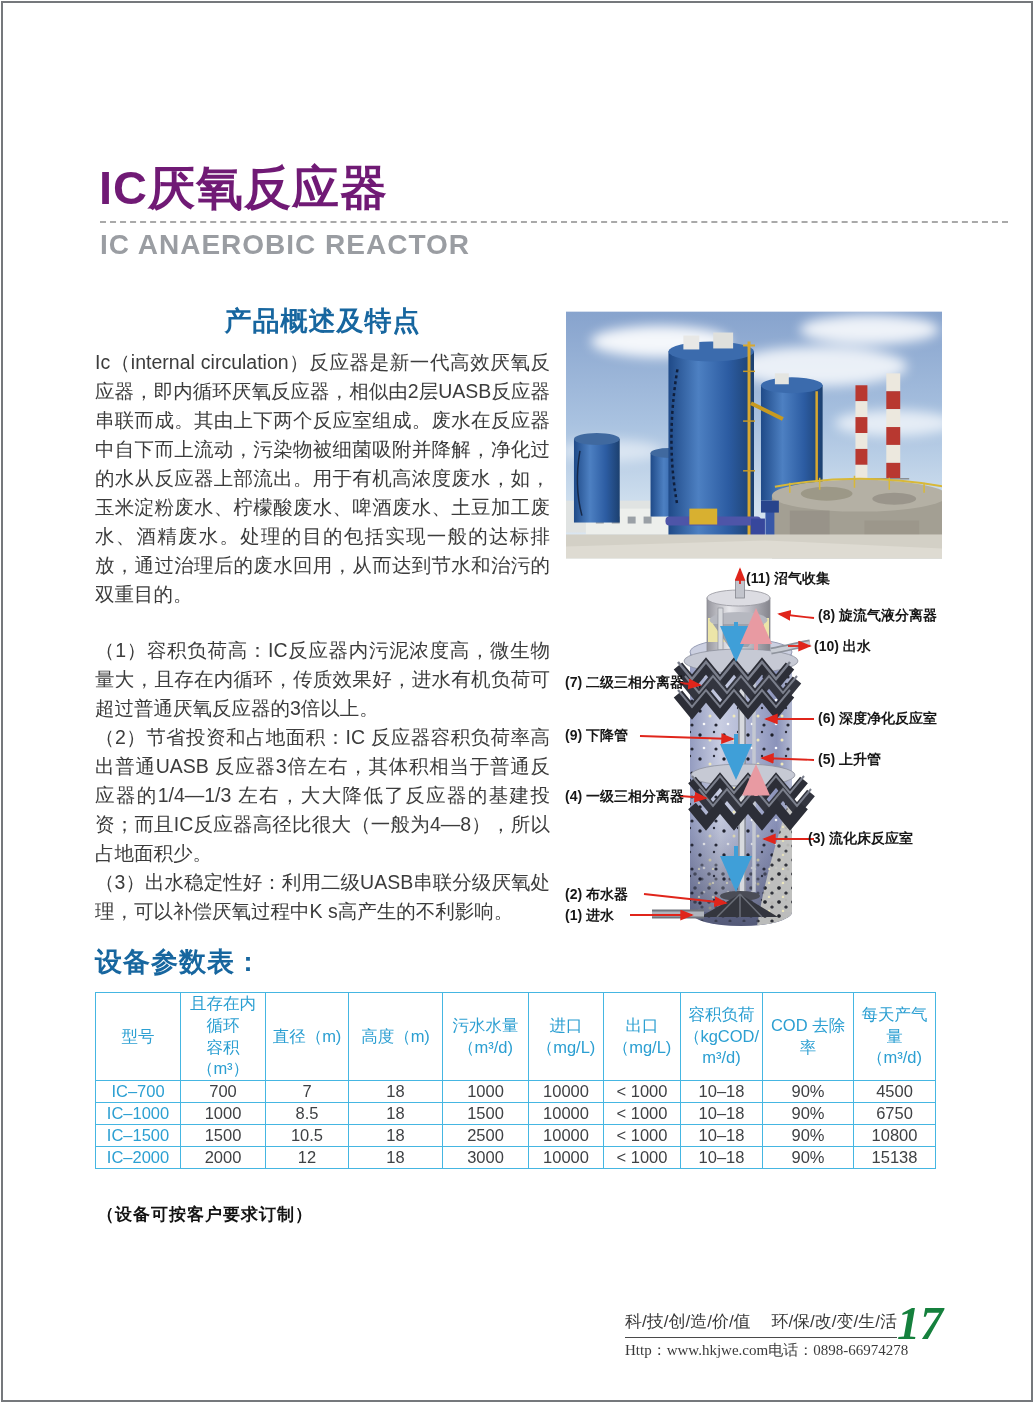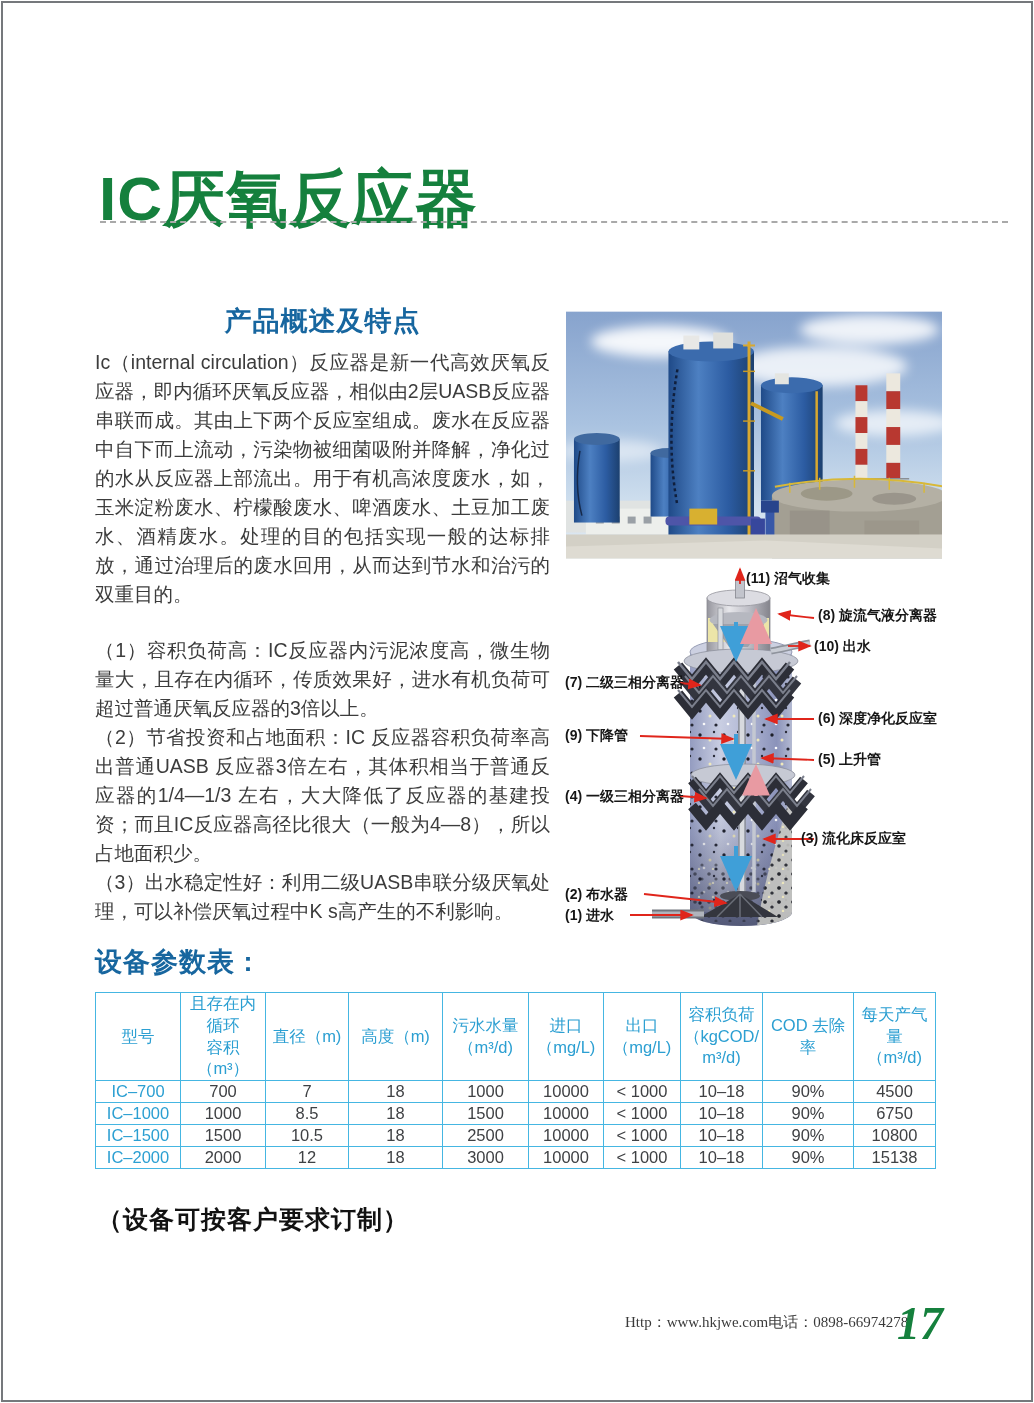--- a/index.html
+++ b/index.html
@@ -1,22 +1,22 @@
 <!DOCTYPE html>
 <html><head>
 <meta charset="utf-8">
 <style>
   html,body{margin:0;padding:0;background:#e9e9e9;}
   .page{position:relative;width:1034px;height:1403px;background:#ffffff;margin:0 auto;
         font-family:"Liberation Sans",sans-serif;overflow:hidden;}
   .frame{position:absolute;inset:1px;border:2px solid #75787c;pointer-events:none;}
 
   
-  .title{position:absolute;left:99px;top:157px;font-size:62px;font-weight:800;
-         color:#15803d;letter-spacing:1px;white-space:nowrap;}
+  .title{position:absolute;left:99px;top:157px;font-size:47px;font-weight:800;
+         color:#701a75;letter-spacing:1px;white-space:nowrap;}
   .title-divider{position:absolute;left:100px;top:221px;width:908px;height:0;
          border-top:2px dashed #a9a9a9;}
   .subtitle{position:absolute;left:100px;top:229px;font-size:28px;font-weight:700;
          color:#9a9da2;letter-spacing:1px;white-space:nowrap;}
 
   
   .overview{position:absolute;left:95px;top:303px;width:455px;}
   .section-heading{margin:0 0 9px 0;font-size:27px;font-weight:800;color:#17669f;letter-spacing:1px;text-align:center;}
   .overview p{margin:0;font-size:19.5px;line-height:29px;color:#3c3c3c;text-align:justify;}
   .overview p.lead{margin-bottom:27px;}
@@ -30,40 +30,41 @@
   
   .table-block{position:absolute;left:95px;top:944px;width:845px;}
   .table-heading{margin:0 0 12px 0;font-size:27px;font-weight:800;color:#17669f;letter-spacing:1px;}
   table.params{border-collapse:collapse;table-layout:fixed;width:840px;background:#fff;}
   table.params th,table.params td{border:1px solid #45b6e2;text-align:center;vertical-align:middle;}
   table.params th{color:#2b9fd2;font-weight:400;font-size:16.5px;line-height:1.32;height:70px;
         white-space:pre-line;padding:0 1px;}
   table.params td{font-size:16.5px;color:#3f4144;height:21px;line-height:21px;padding:0;}
   table.params td.model{color:#2b9fd2;}
 
-  .order-note{position:absolute;left:97px;top:1203px;font-size:25px;font-weight:800;
+  .order-note{position:absolute;left:97px;top:1203px;font-size:17px;font-weight:800;
         color:#121212;letter-spacing:1px;}
 
   
   .footer{position:absolute;left:625px;top:1310px;width:272px;}
   .slogan{display:flex;justify-content:space-between;font-size:17px;color:#3a3a3a;
         padding-bottom:4px;border-bottom:1.5px solid #4a4a4a;}
   .contact{display:flex;justify-content:space-between;margin-top:3px;
         font-family:"Liberation Serif",serif;font-size:15px;color:#3a3a3a;white-space:nowrap;}
   .page-number{position:absolute;left:897px;top:1297px;font-family:"Liberation Serif",serif;
         font-style:italic;font-weight:700;font-size:46px;color:#15803d;}
 </style>
 </head>
 <body>
 
 <div class="page">
   <div class="frame"></div>
 
   <div class="title">IC厌氧反应器</div>
   <div class="title-divider"></div>
+  <div class="subtitle">IC ANAEROBIC REACTOR</div>
 
   <div class="overview">
     <h2 class="section-heading">产品概述及特点</h2>
     <p class="lead">Ic（internal circulation）反应器是新一代高效厌氧反应器，即内循环厌氧反应器，相似由2层UASB反应器串联而成。其由上下两个反应室组成。废水在反应器中自下而上流动，污染物被细菌吸附并降解，净化过的水从反应器上部流出。用于有机高浓度废水，如，玉米淀粉废水、柠檬酸废水、啤酒废水、土豆加工废水、酒精废水。处理的目的包括实现一般的达标排放，通过治理后的废水回用，从而达到节水和治污的双重目的。</p>
     <p>（1）容积负荷高：IC反应器内污泥浓度高，微生物量大，且存在内循环，传质效果好，进水有机负荷可超过普通厌氧反应器的3倍以上。</p>
     <p>（2）节省投资和占地面积：IC 反应器容积负荷率高出普通UASB 反应器3倍左右，其体积相当于普通反应器的1/4—1/3 左右，大大降低了反应器的基建投资；而且IC反应器高径比很大（一般为4—8），所以占地面积少。</p>
     <p>（3）出水稳定性好：利用二级UASB串联分级厌氧处理，可以补偿厌氧过程中K s高产生的不利影响。</p>
   </div>
 
   <div class="photo">
@@ -293,21 +294,21 @@
     </svg>
 
     <div class="dlabel" style="left:194px;top:8px;">(11) 沼气收集</div>
     <div class="dlabel" style="left:266px;top:45px;">(8) 旋流气液分离器</div>
     <div class="dlabel" style="left:262px;top:76px;">(10) 出水</div>
     <div class="dlabel" style="left:13px;top:112px;">(7) 二级三相分离器</div>
     <div class="dlabel" style="left:266px;top:148px;">(6) 深度净化反应室</div>
     <div class="dlabel" style="left:13px;top:165px;">(9) 下降管</div>
     <div class="dlabel" style="left:266px;top:189px;">(5) 上升管</div>
     <div class="dlabel" style="left:13px;top:226px;">(4) 一级三相分离器</div>
-    <div class="dlabel" style="left:249px;top:268px;">(3) 流化床反应室</div>
+    <div class="dlabel" style="left:256px;top:268px;">(3) 流化床反应室</div>
     <div class="dlabel" style="left:13px;top:324px;">(2) 布水器</div>
     <div class="dlabel" style="left:13px;top:345px;">(1) 进水</div>
   </div>
 
   <div class="table-block">
     <h2 class="table-heading">设备参数表 :</h2>
     <table class="params">
       <colgroup>
         <col style="width:85px">
           <col style="width:85px">
@@ -390,19 +391,23 @@
             <td>90%</td>
             <td>15138</td>
           </tr>
         </tbody>
     </table>
   </div>
 
   <div class="order-note">（设备可按客户要求订制）</div>
 
   <div class="footer">
+    <div class="slogan">
+      <span>科/技/创/造/价/值</span>
+      <span>环/保/改/变/生/活</span>
+    </div>
     <div class="contact">
       <span>Http：www.hkjwe.com</span>
       <span>电话：0898-66974278</span>
     </div>
   </div>
   <div class="page-number">17</div>
 </div>
 
 </body></html>

